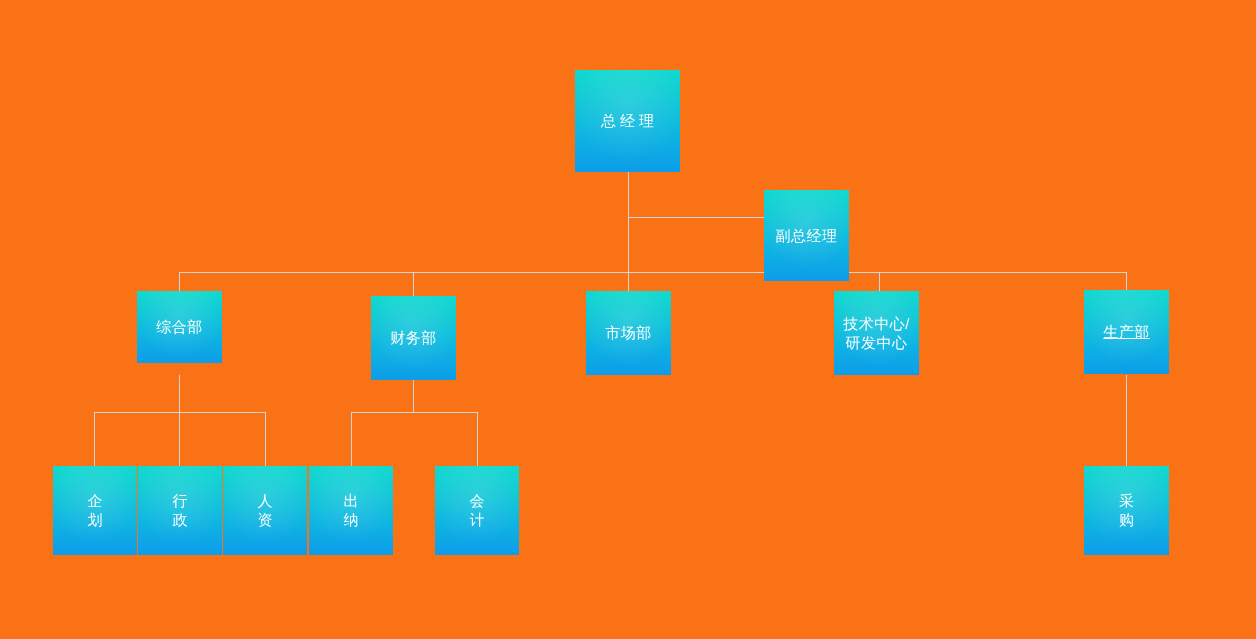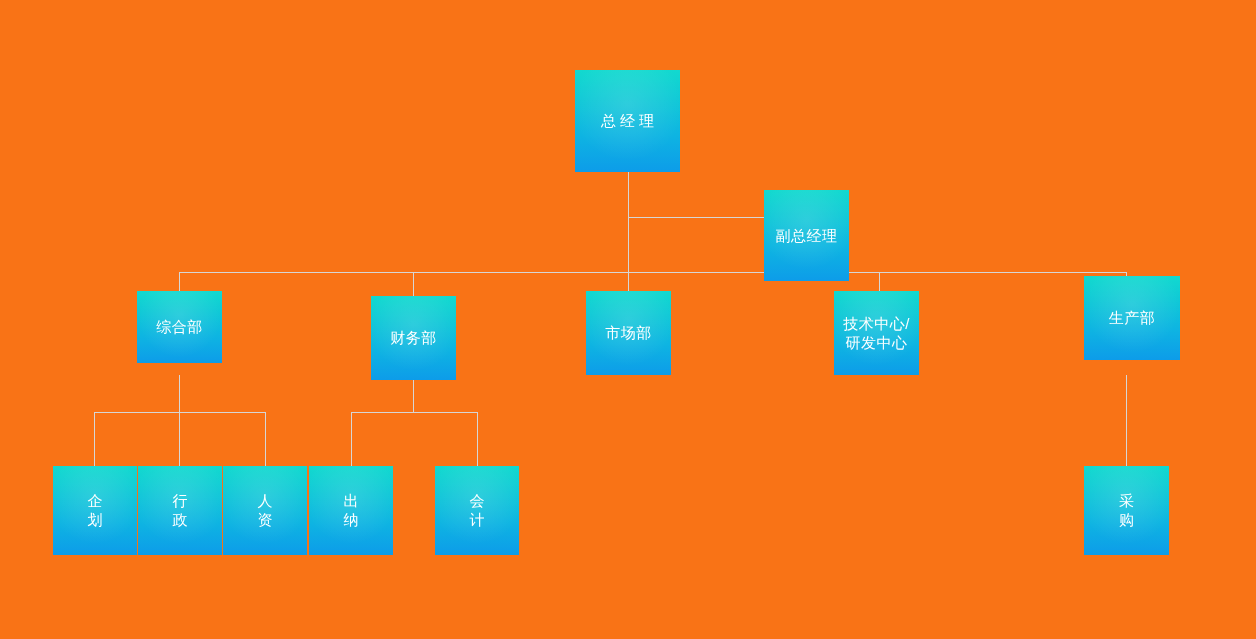--- a/index.html
+++ b/index.html
@@ -87,21 +87,21 @@
 
   <div class="node" style="left:137px; top:291px; width:85px; height:72px;">综合部</div>
 
   <div class="node" style="left:371px; top:296px; width:85px; height:84px;">财务部</div>
 
   <div class="node" style="left:586px; top:291px; width:85px; height:84px;">市场部</div>
 
   <div class="node" style="left:834px; top:291px; width:85px; height:84px;">技术中心/
 研发中心</div>
 
-  <div class="node" style="left:1084px; top:276px; width:96px; height:84px;">生产部</div>
+  <div class="node" style="left:1084px; top:290px; width:85px; height:84px;text-decoration:underline;">生产部</div>
 
   <div class="node vertical" style="left:53px; top:466px; width:84px; height:89px;">企
 划</div>
 
   <div class="node vertical" style="left:138px; top:466px; width:84px; height:89px;">行
 政</div>
 
   <div class="node vertical" style="left:223px; top:466px; width:84px; height:89px;">人
 资</div>
 

